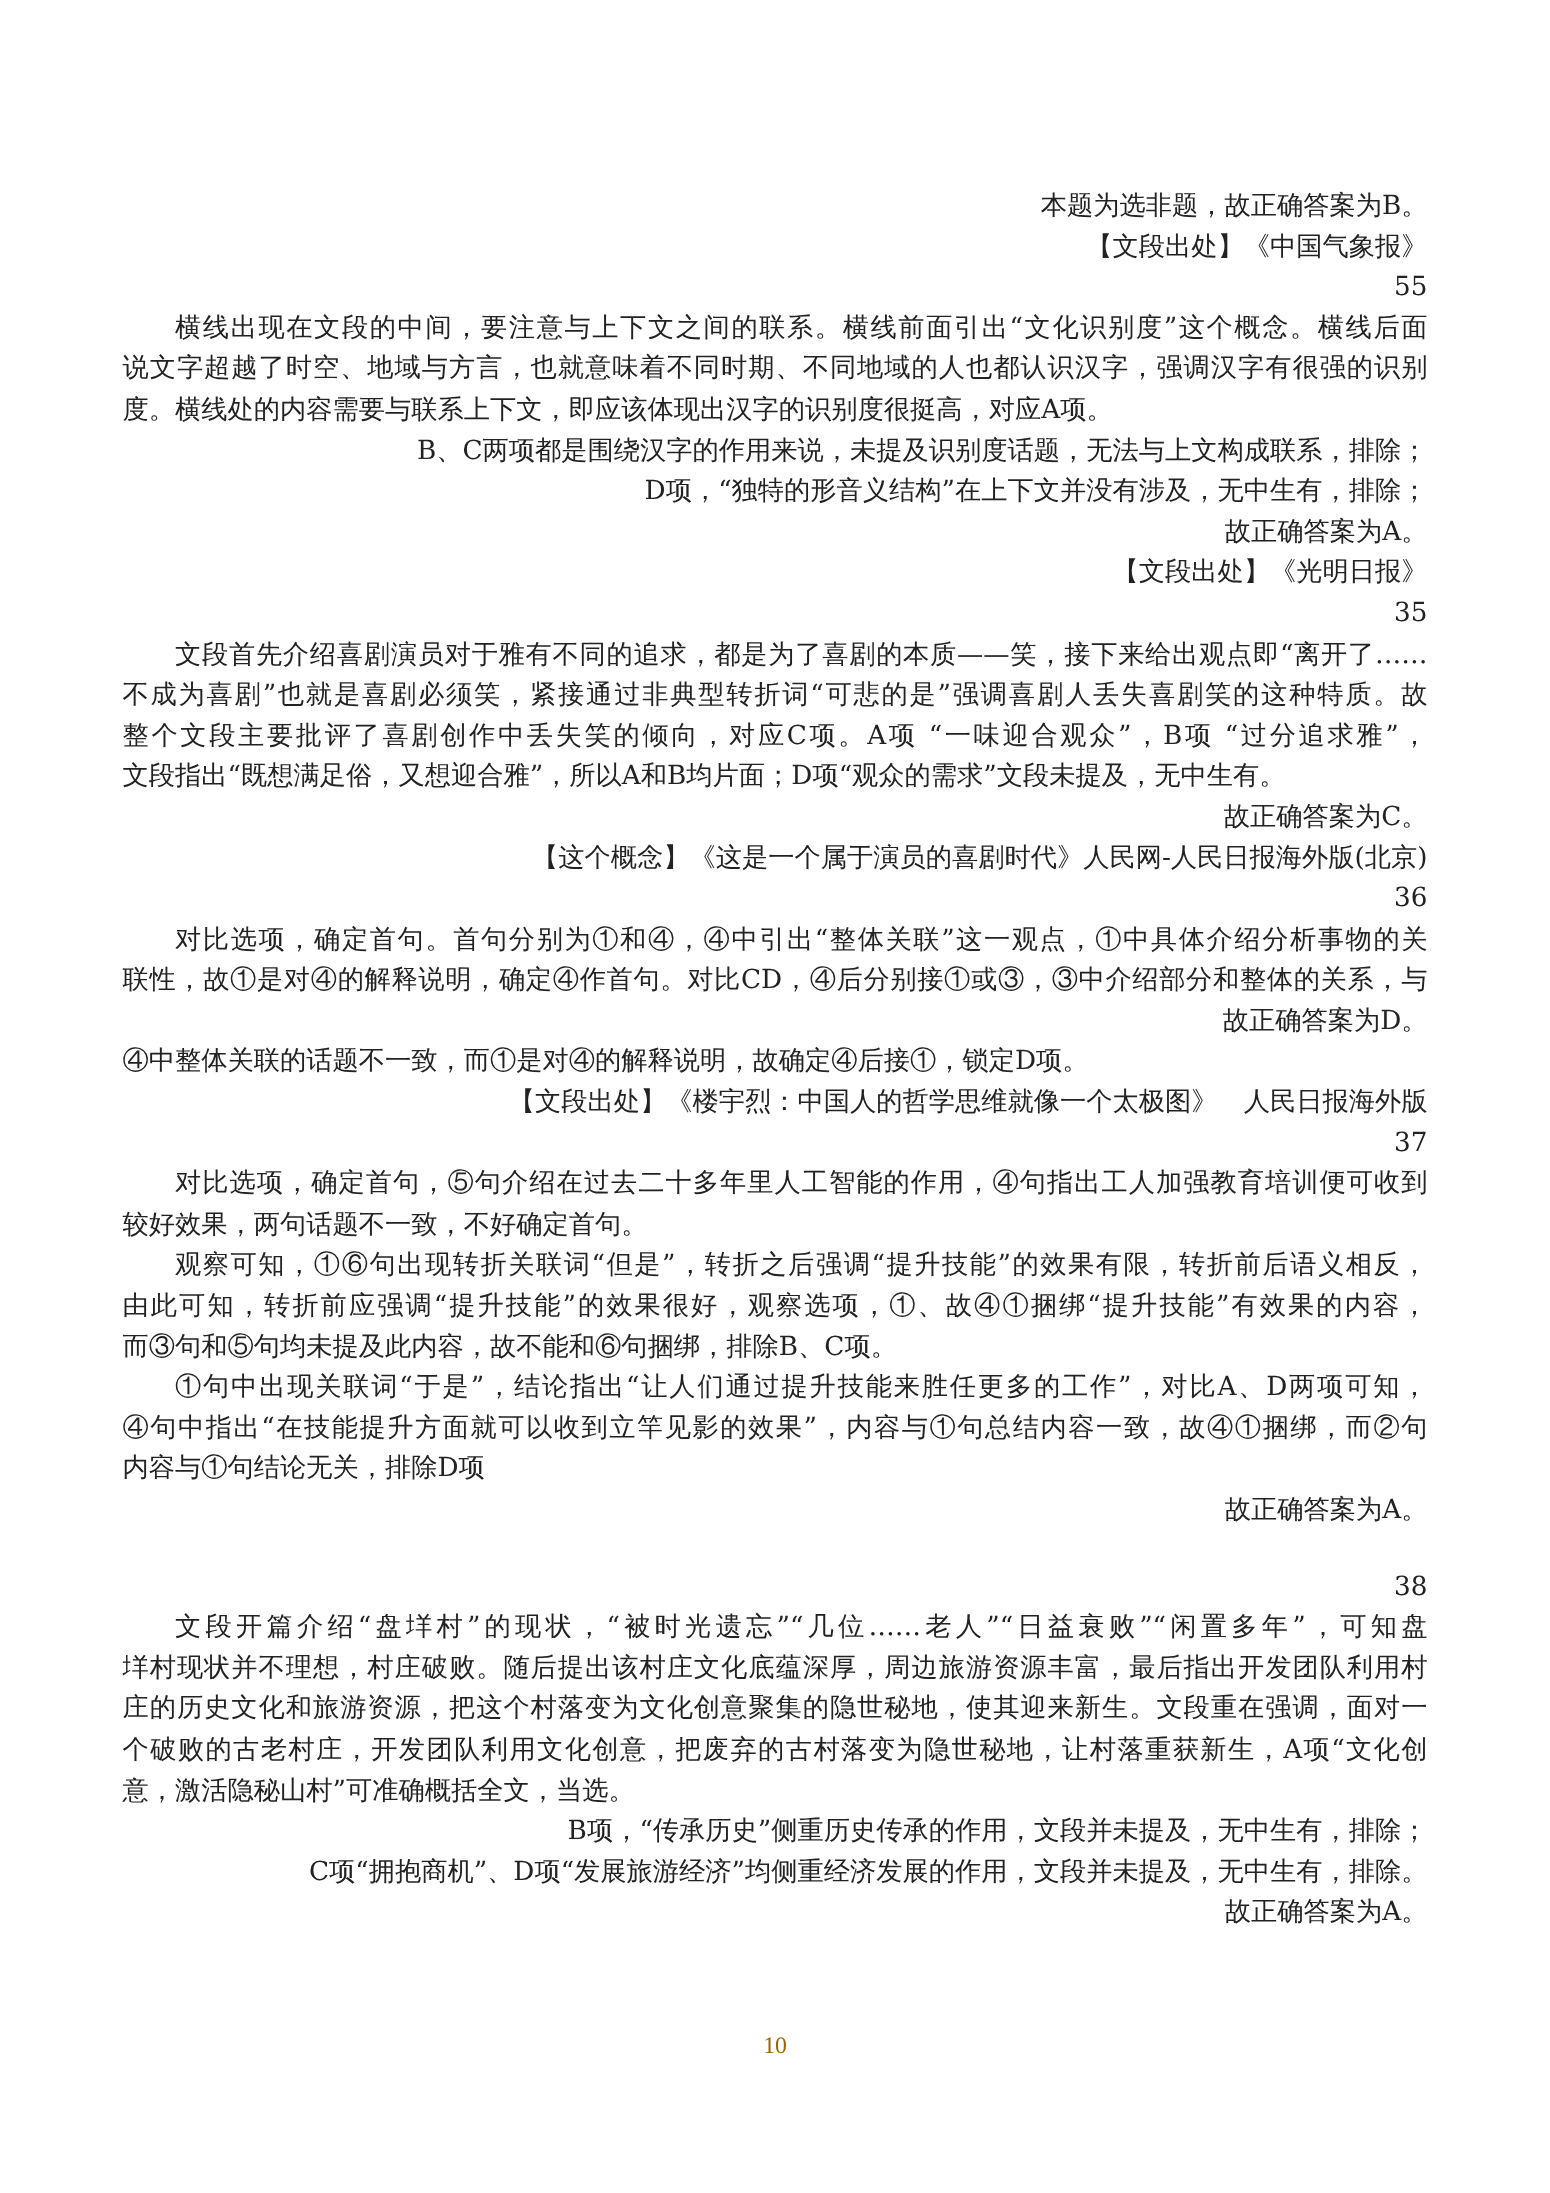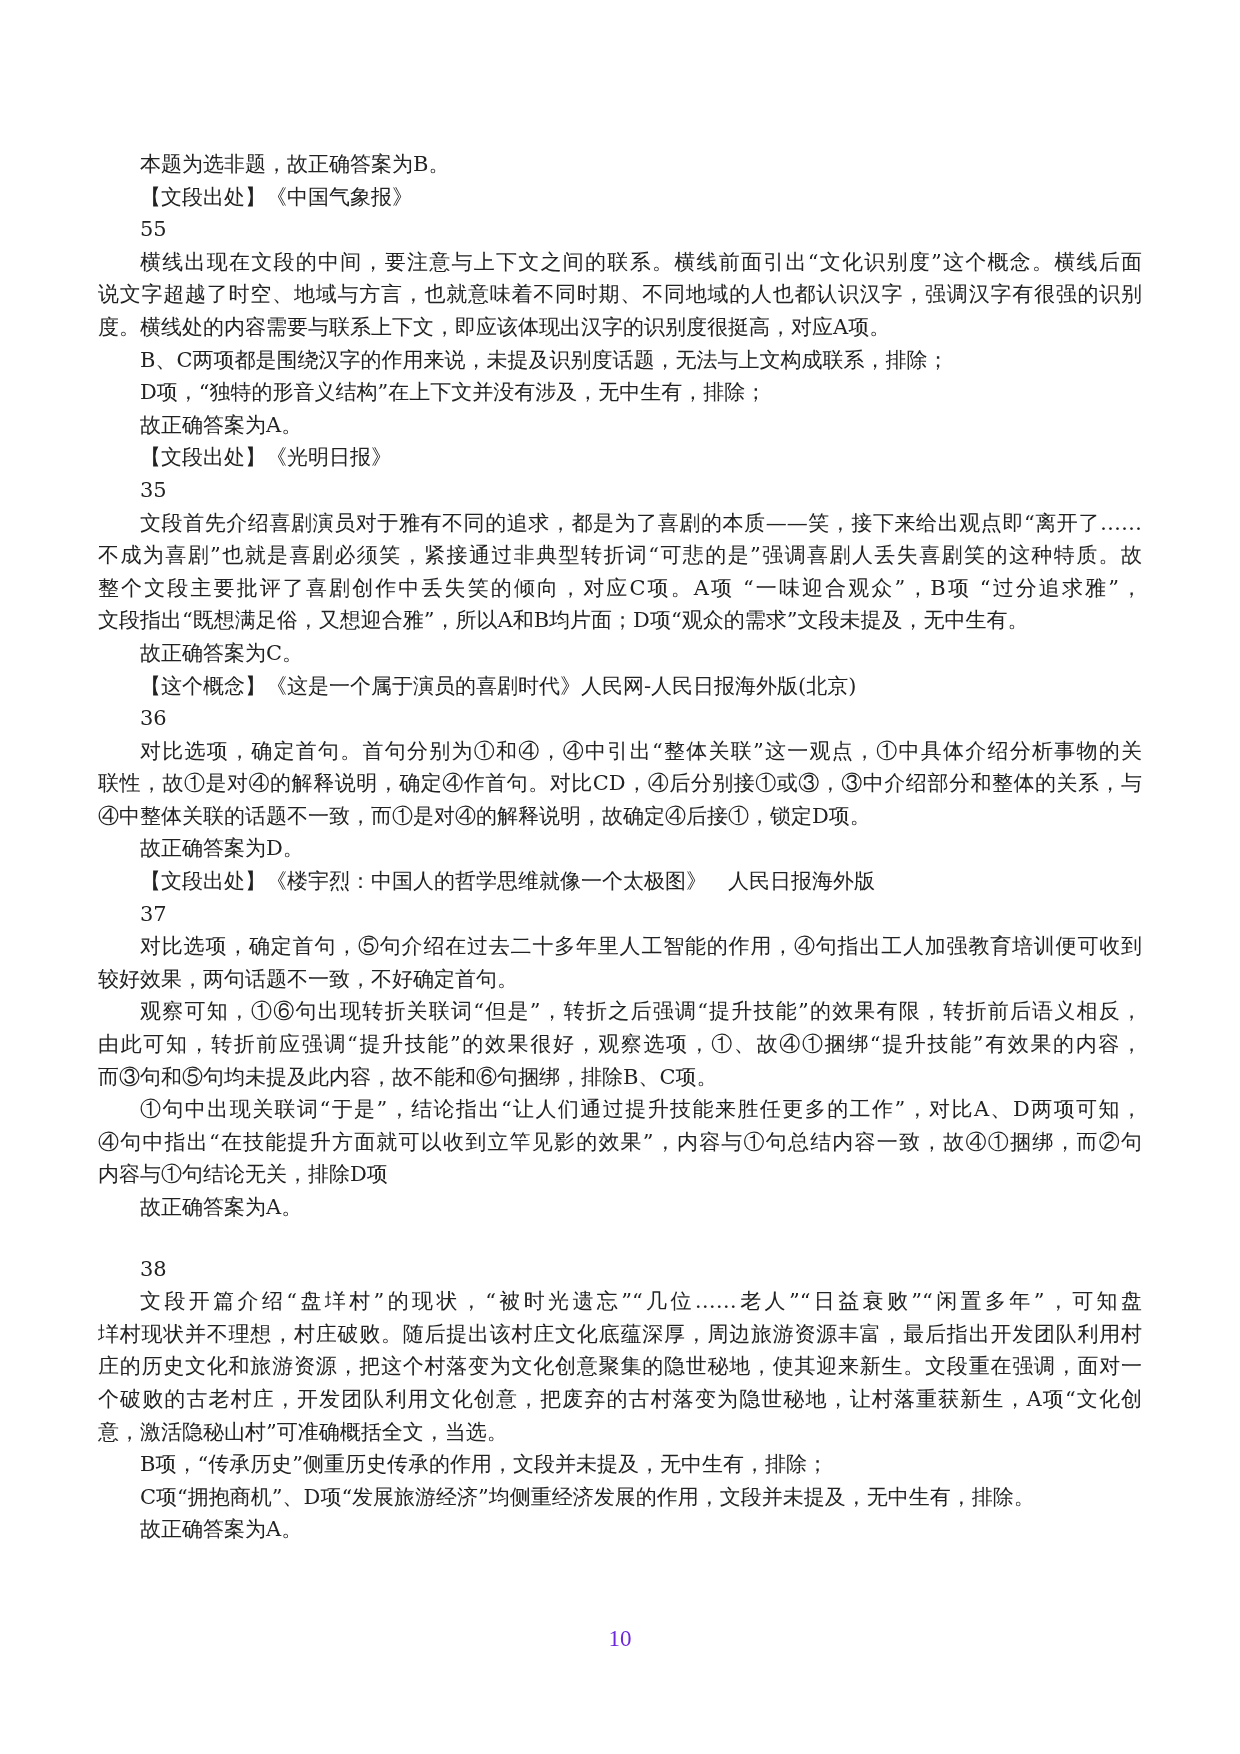--- a/index.html
+++ b/index.html
@@ -7,25 +7,25 @@
   .page {
     position: absolute; left: 98px; top: 148px; width: 1044px;
     font-family: "DejaVu Serif", "Liberation Serif", serif;
     font-size: 21px; color: #222222;
   }
   .line {
     height: 32.6px; line-height: 32.6px; white-space: nowrap; overflow: visible;
     text-align: left;
   }
   .line.full { text-align: justify; text-align-last: justify; }
-  .line.indent { padding-left: 42px; }
+  .line.indent { padding-left: 42px; text-align: right; }
   .line.gap { height: 29px; }
   .page-number {
     position: absolute; left: 0; width: 1240px; top: 1626px; text-align: center;
-    font-family: "Liberation Serif", "DejaVu Serif", serif; font-size: 23px; color: #6d28d9;
+    font-family: "Liberation Serif", "DejaVu Serif", serif; font-size: 19px; color: #a16207;
   }
 </style>
 </head>
 <body>
 
 <div class="page">
 
   <div class="line indent">本题为选非题，故正确答案为B。</div>
   <div class="line indent">【文段出处】《中国气象报》</div>
 
@@ -42,22 +42,22 @@
   <div class="line indent full">文段首先介绍喜剧演员对于雅有不同的追求，都是为了喜剧的本质——笑，接下来给出观点即“离开了……</div>
   <div class="line full">不成为喜剧”也就是喜剧必须笑，紧接通过非典型转折词“可悲的是”强调喜剧人丢失喜剧笑的这种特质。故</div>
   <div class="line full">整个文段主要批评了喜剧创作中丢失笑的倾向，对应C项。A项 “一味迎合观众”，B项 “过分追求雅”，</div>
   <div class="line">文段指出“既想满足俗，又想迎合雅”，所以A和B均片面；D项“观众的需求”文段未提及，无中生有。</div>
   <div class="line indent">故正确答案为C。</div>
   <div class="line indent">【这个概念】《这是一个属于演员的喜剧时代》人民网-人民日报海外版(北京)</div>
 
   <div class="line indent">36</div>
   <div class="line indent full">对比选项，确定首句。首句分别为①和④，④中引出“整体关联”这一观点，①中具体介绍分析事物的关</div>
   <div class="line full">联性，故①是对④的解释说明，确定④作首句。对比CD，④后分别接①或③，③中介绍部分和整体的关系，与</div>
+  <div class="line indent">故正确答案为D。</div>
   <div class="line">④中整体关联的话题不一致，而①是对④的解释说明，故确定④后接①，锁定D项。</div>
-  <div class="line indent">故正确答案为D。</div>
   <div class="line indent">【文段出处】《楼宇烈：中国人的哲学思维就像一个太极图》　人民日报海外版</div>
 
   <div class="line indent">37</div>
   <div class="line indent full">对比选项，确定首句，⑤句介绍在过去二十多年里人工智能的作用，④句指出工人加强教育培训便可收到</div>
   <div class="line">较好效果，两句话题不一致，不好确定首句。</div>
   <div class="line indent full">观察可知，①⑥句出现转折关联词“但是”，转折之后强调“提升技能”的效果有限，转折前后语义相反，</div>
   <div class="line full">由此可知，转折前应强调“提升技能”的效果很好，观察选项，①、故④①捆绑“提升技能”有效果的内容，</div>
   <div class="line">而③句和⑤句均未提及此内容，故不能和⑥句捆绑，排除B、C项。</div>
   <div class="line indent full">①句中出现关联词“于是”，结论指出“让人们通过提升技能来胜任更多的工作”，对比A、D两项可知，</div>
   <div class="line full">④句中指出“在技能提升方面就可以收到立竿见影的效果”，内容与①句总结内容一致，故④①捆绑，而②句</div>

